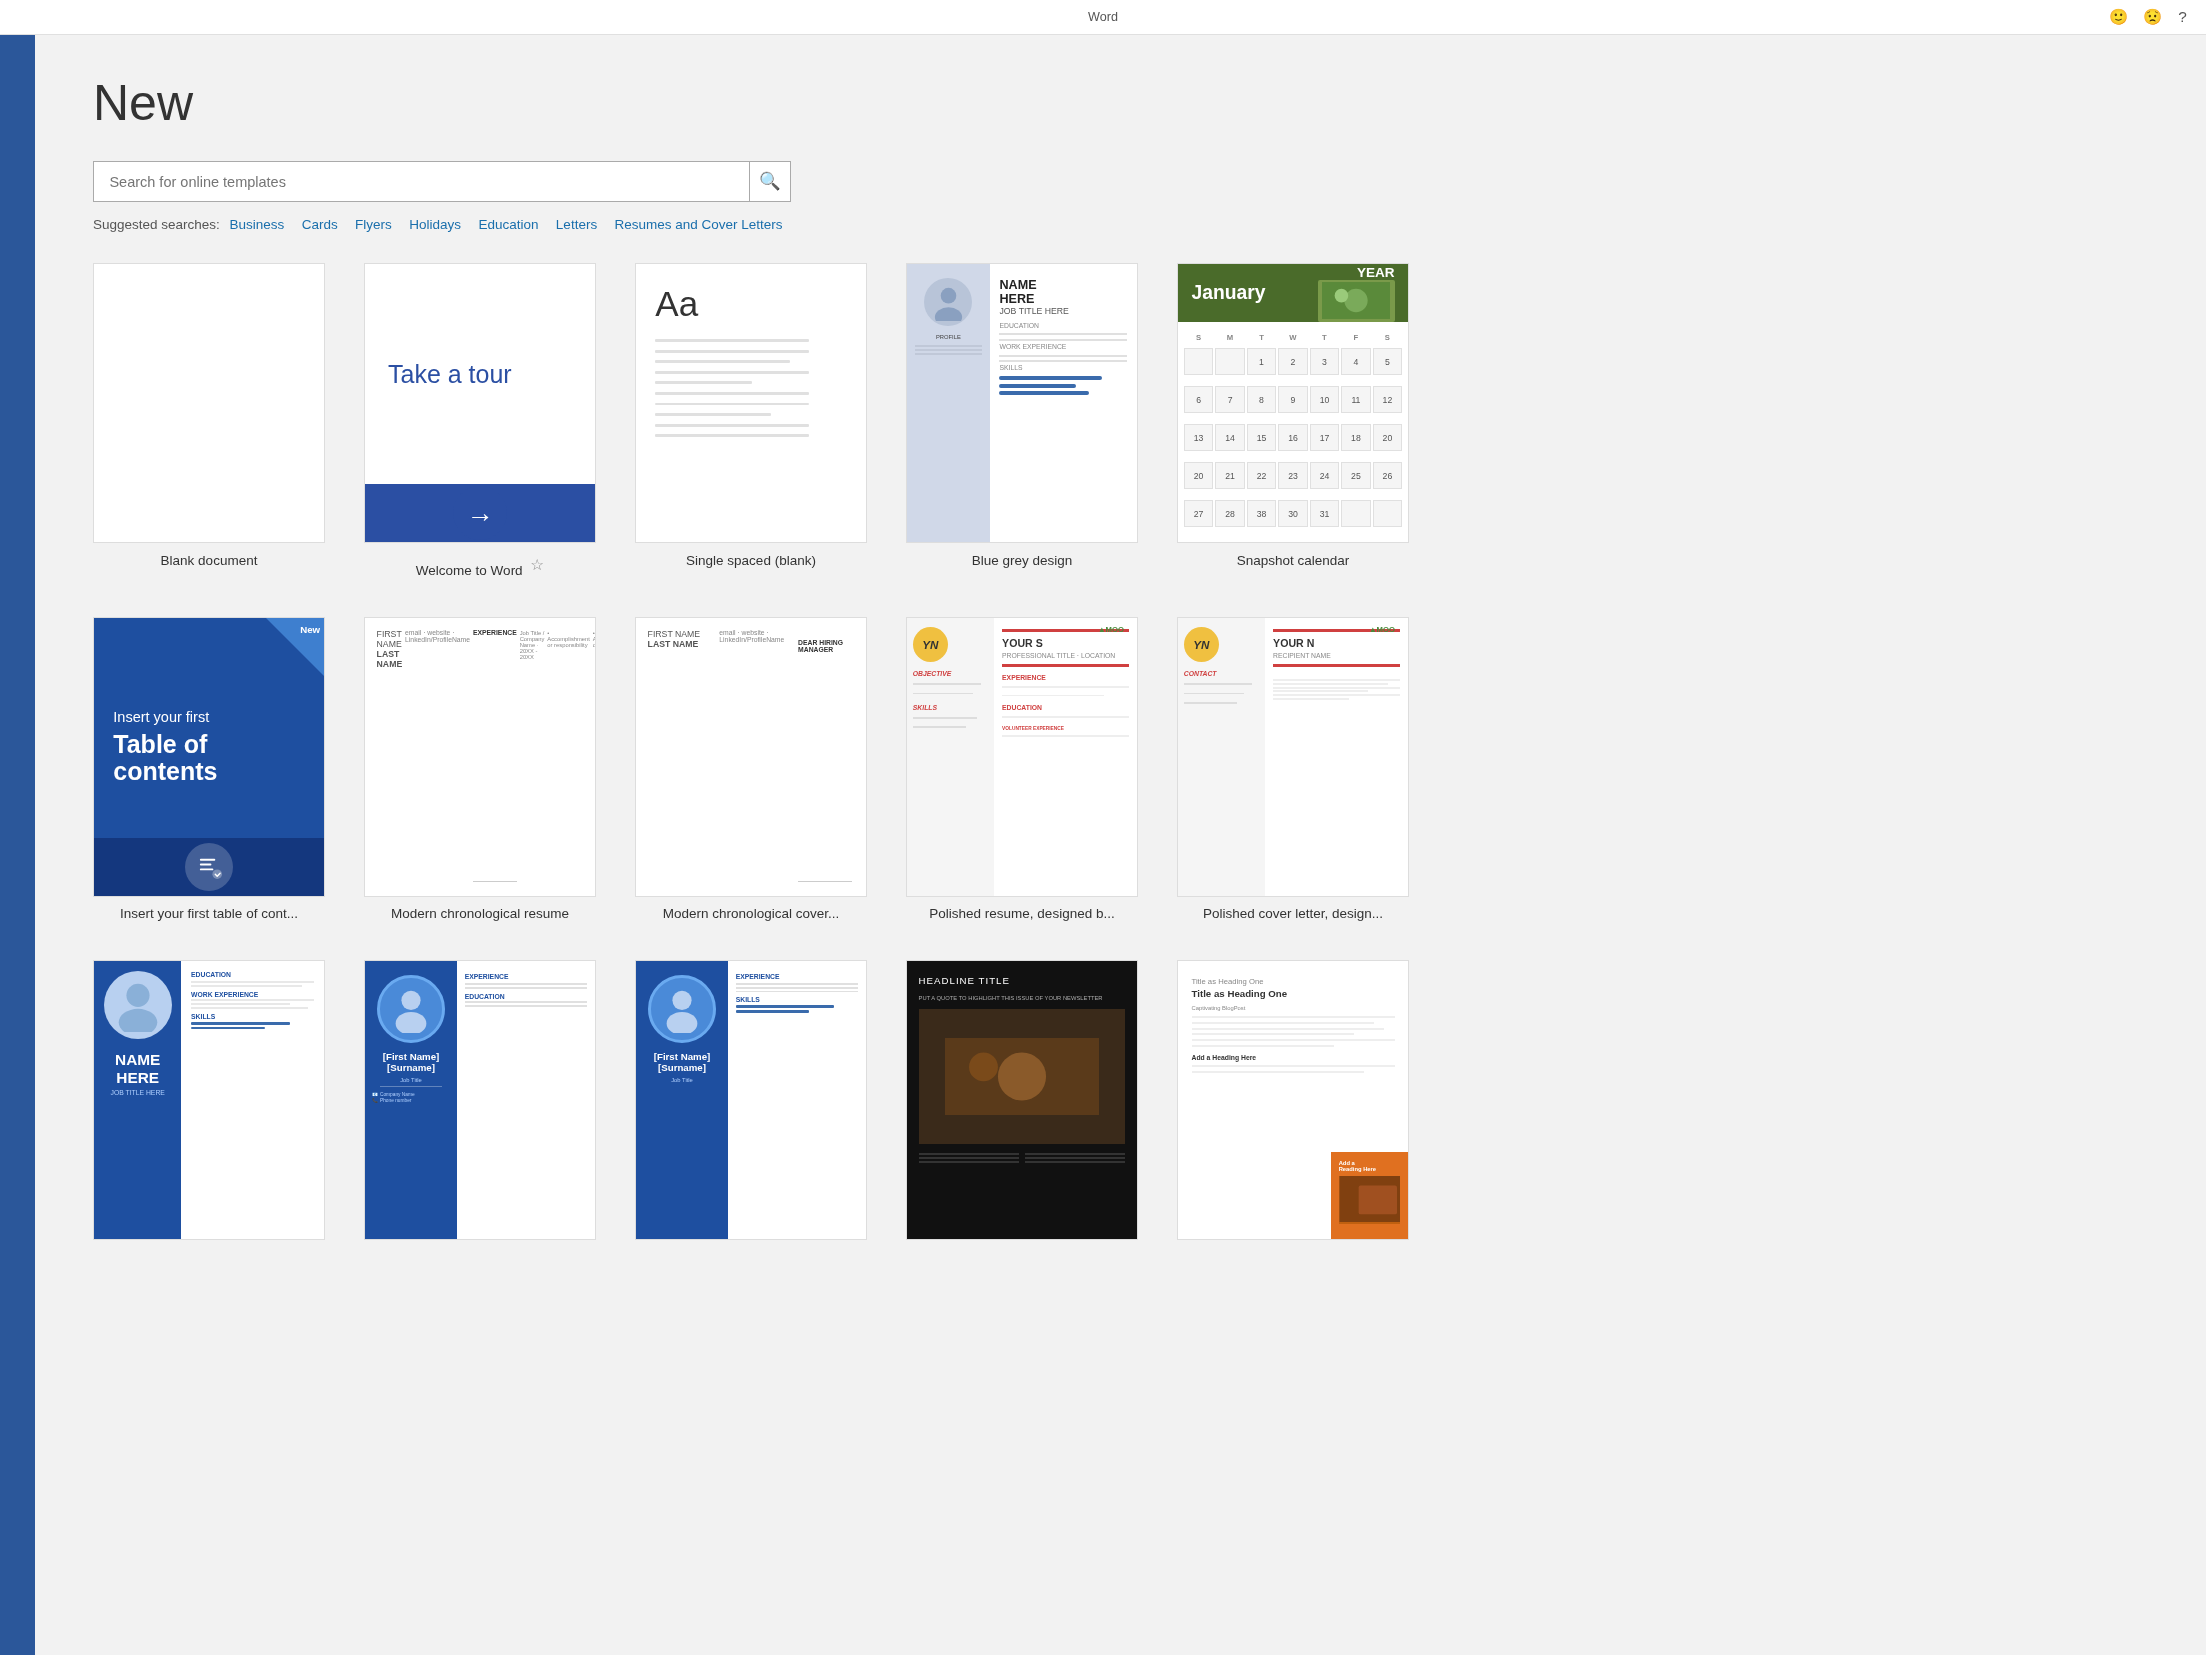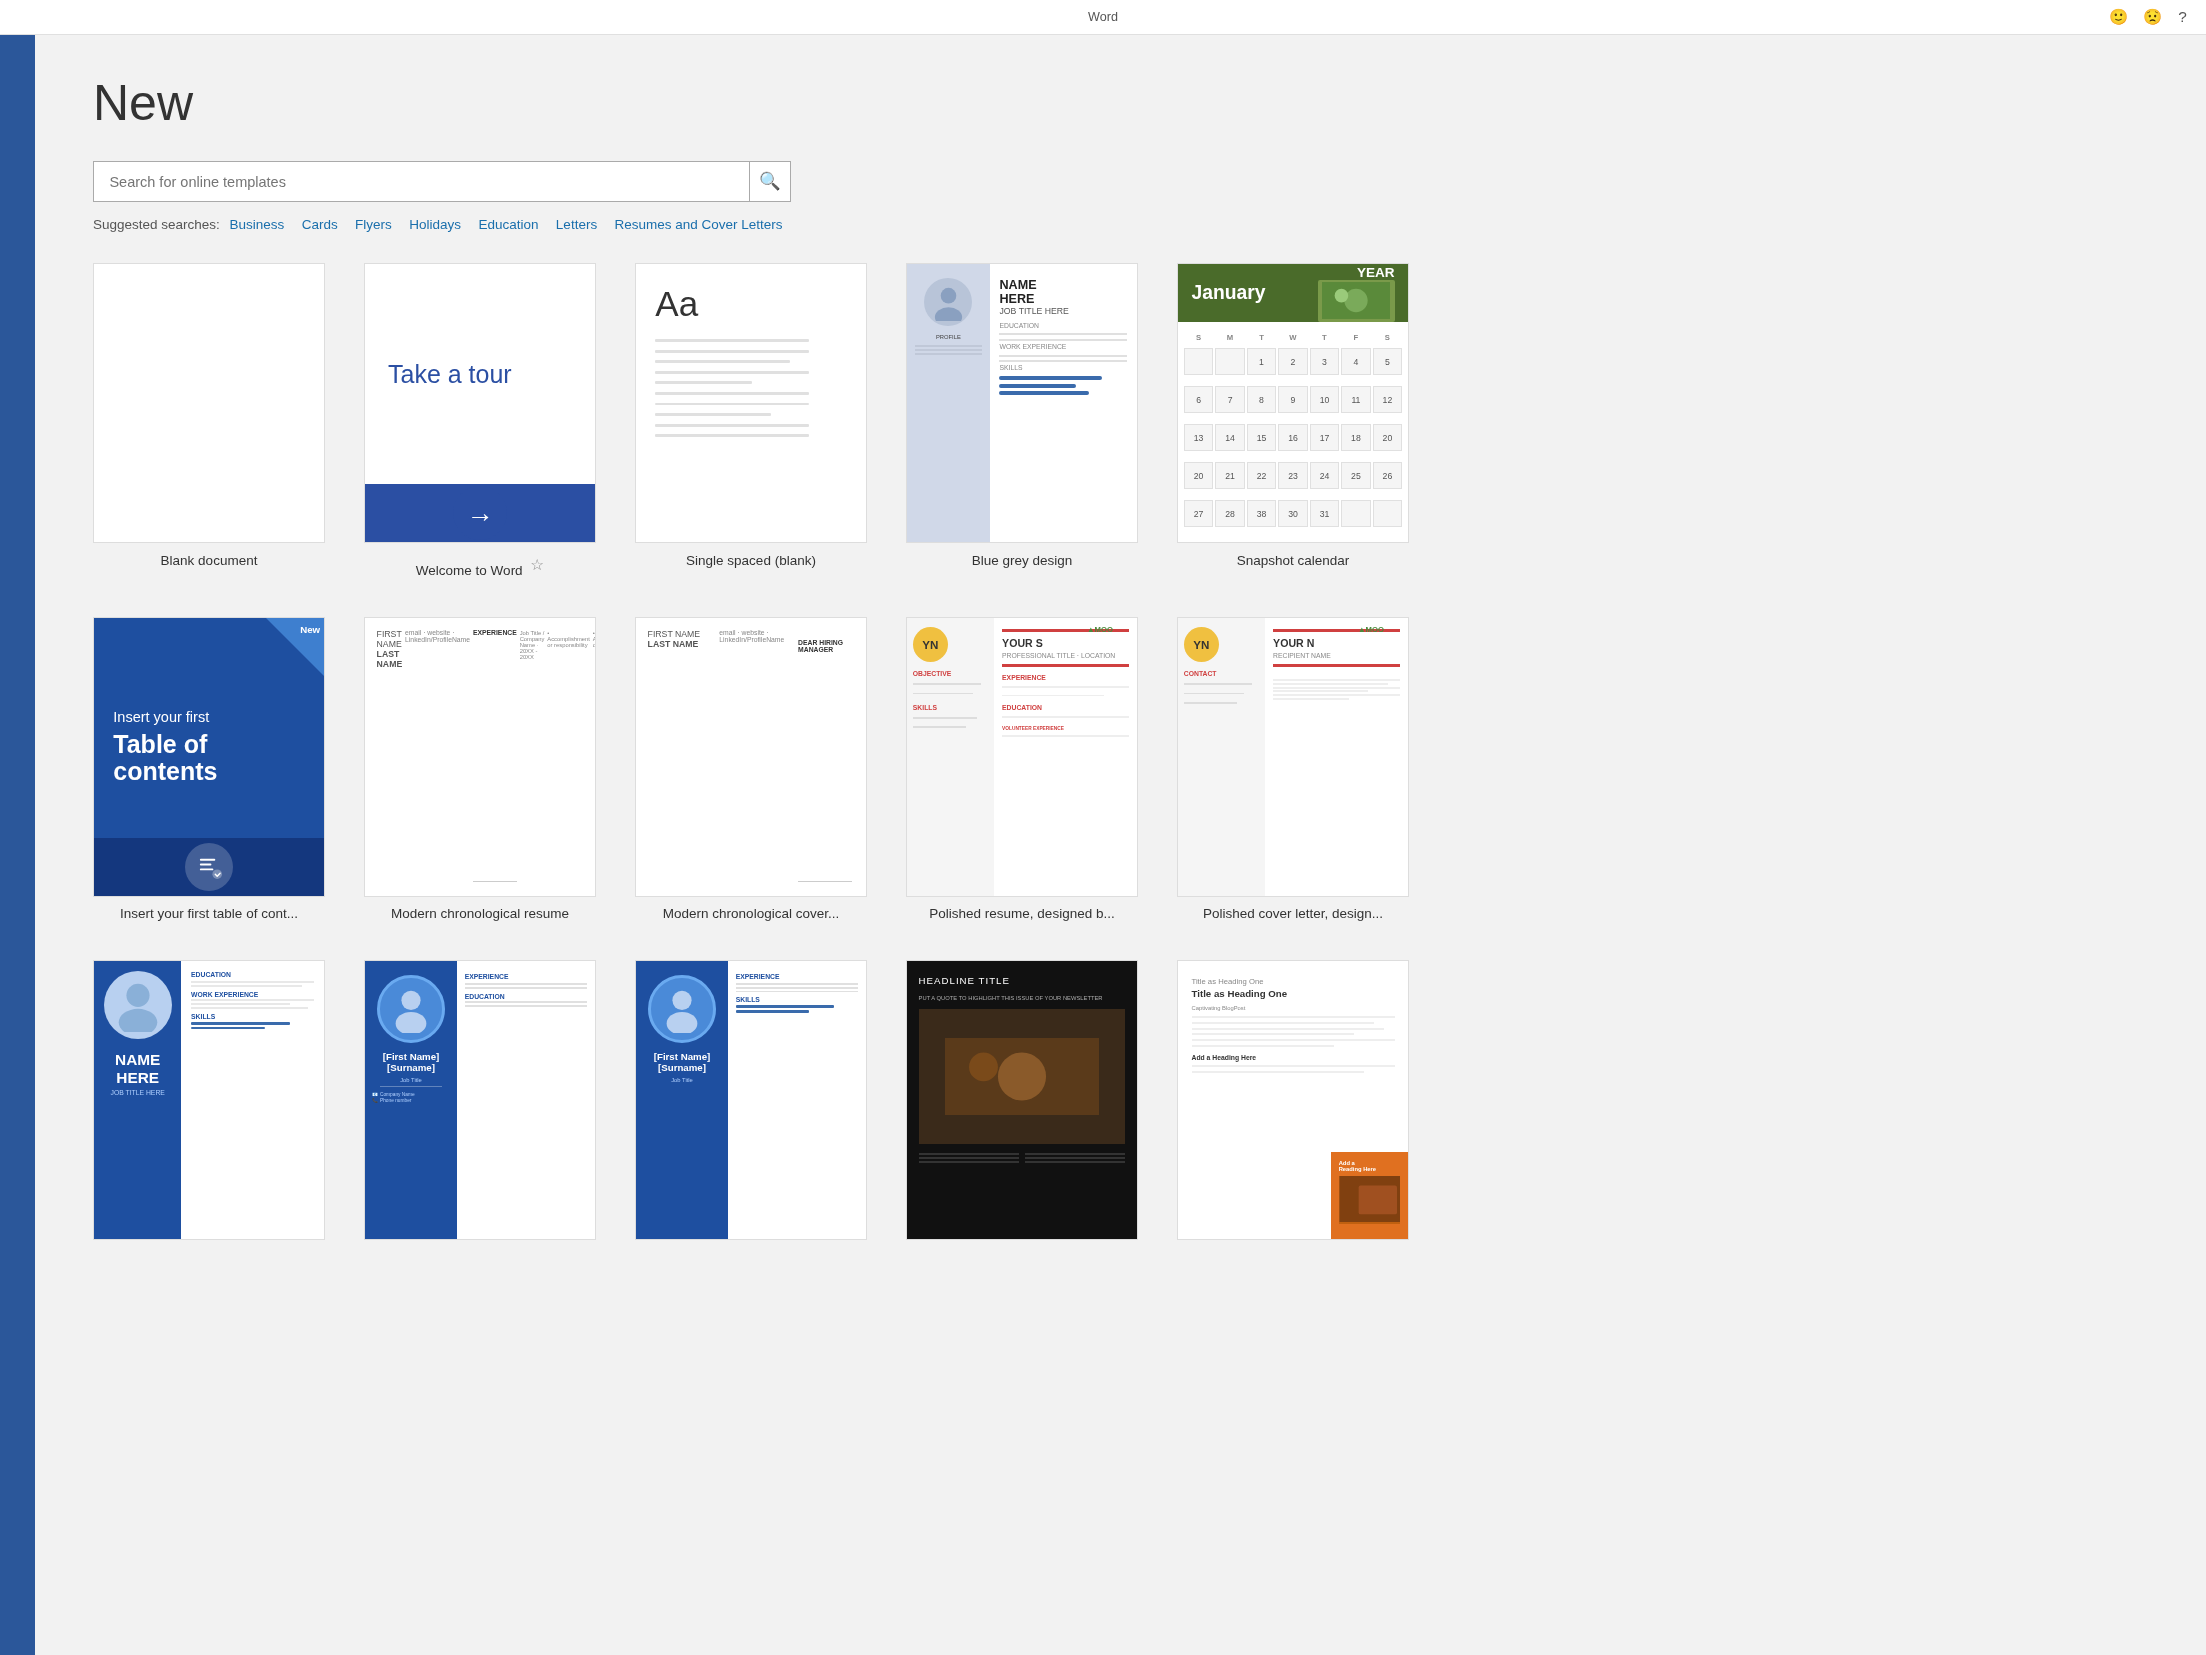--- a/index.html
+++ b/index.html
@@ -382,20 +382,21 @@
       display: flex;
       flex-direction: row;
     }
     .polished-left {
       width: 38%;
       background: #f5f5f5;
       padding: 9.7px 5.8px;
       display: flex;
       flex-direction: column;
       gap: 3.9px;
+      font-style: italic;
     }
     .polished-right {
       width: 62%;
       padding: 9.7px 7.7px;
       display: flex;
       flex-direction: column;
       gap: 2.9px;
     }
     .yn-circle {
       width: 35px;
@@ -406,21 +407,21 @@
       align-items: center;
       justify-content: center;
       font-size: 11.6px;
       font-weight: bold;
       color: #333;
       margin-bottom: 3.9px;
     }
     .moo-badge {
       position: absolute;
       top: 7.7px;
-      right: 24px;
+      right: 13px;
       font-size: 7.7px;
       color: #4a8a3a;
       font-weight: bold;
     }
     .polished-red-bar {
       height: 2.9px;
       background: #d04040;
       margin: 1.9px 0;
     }
     .polished-name-text { font-size: 10.6px; font-weight: bold; color: #333; }

